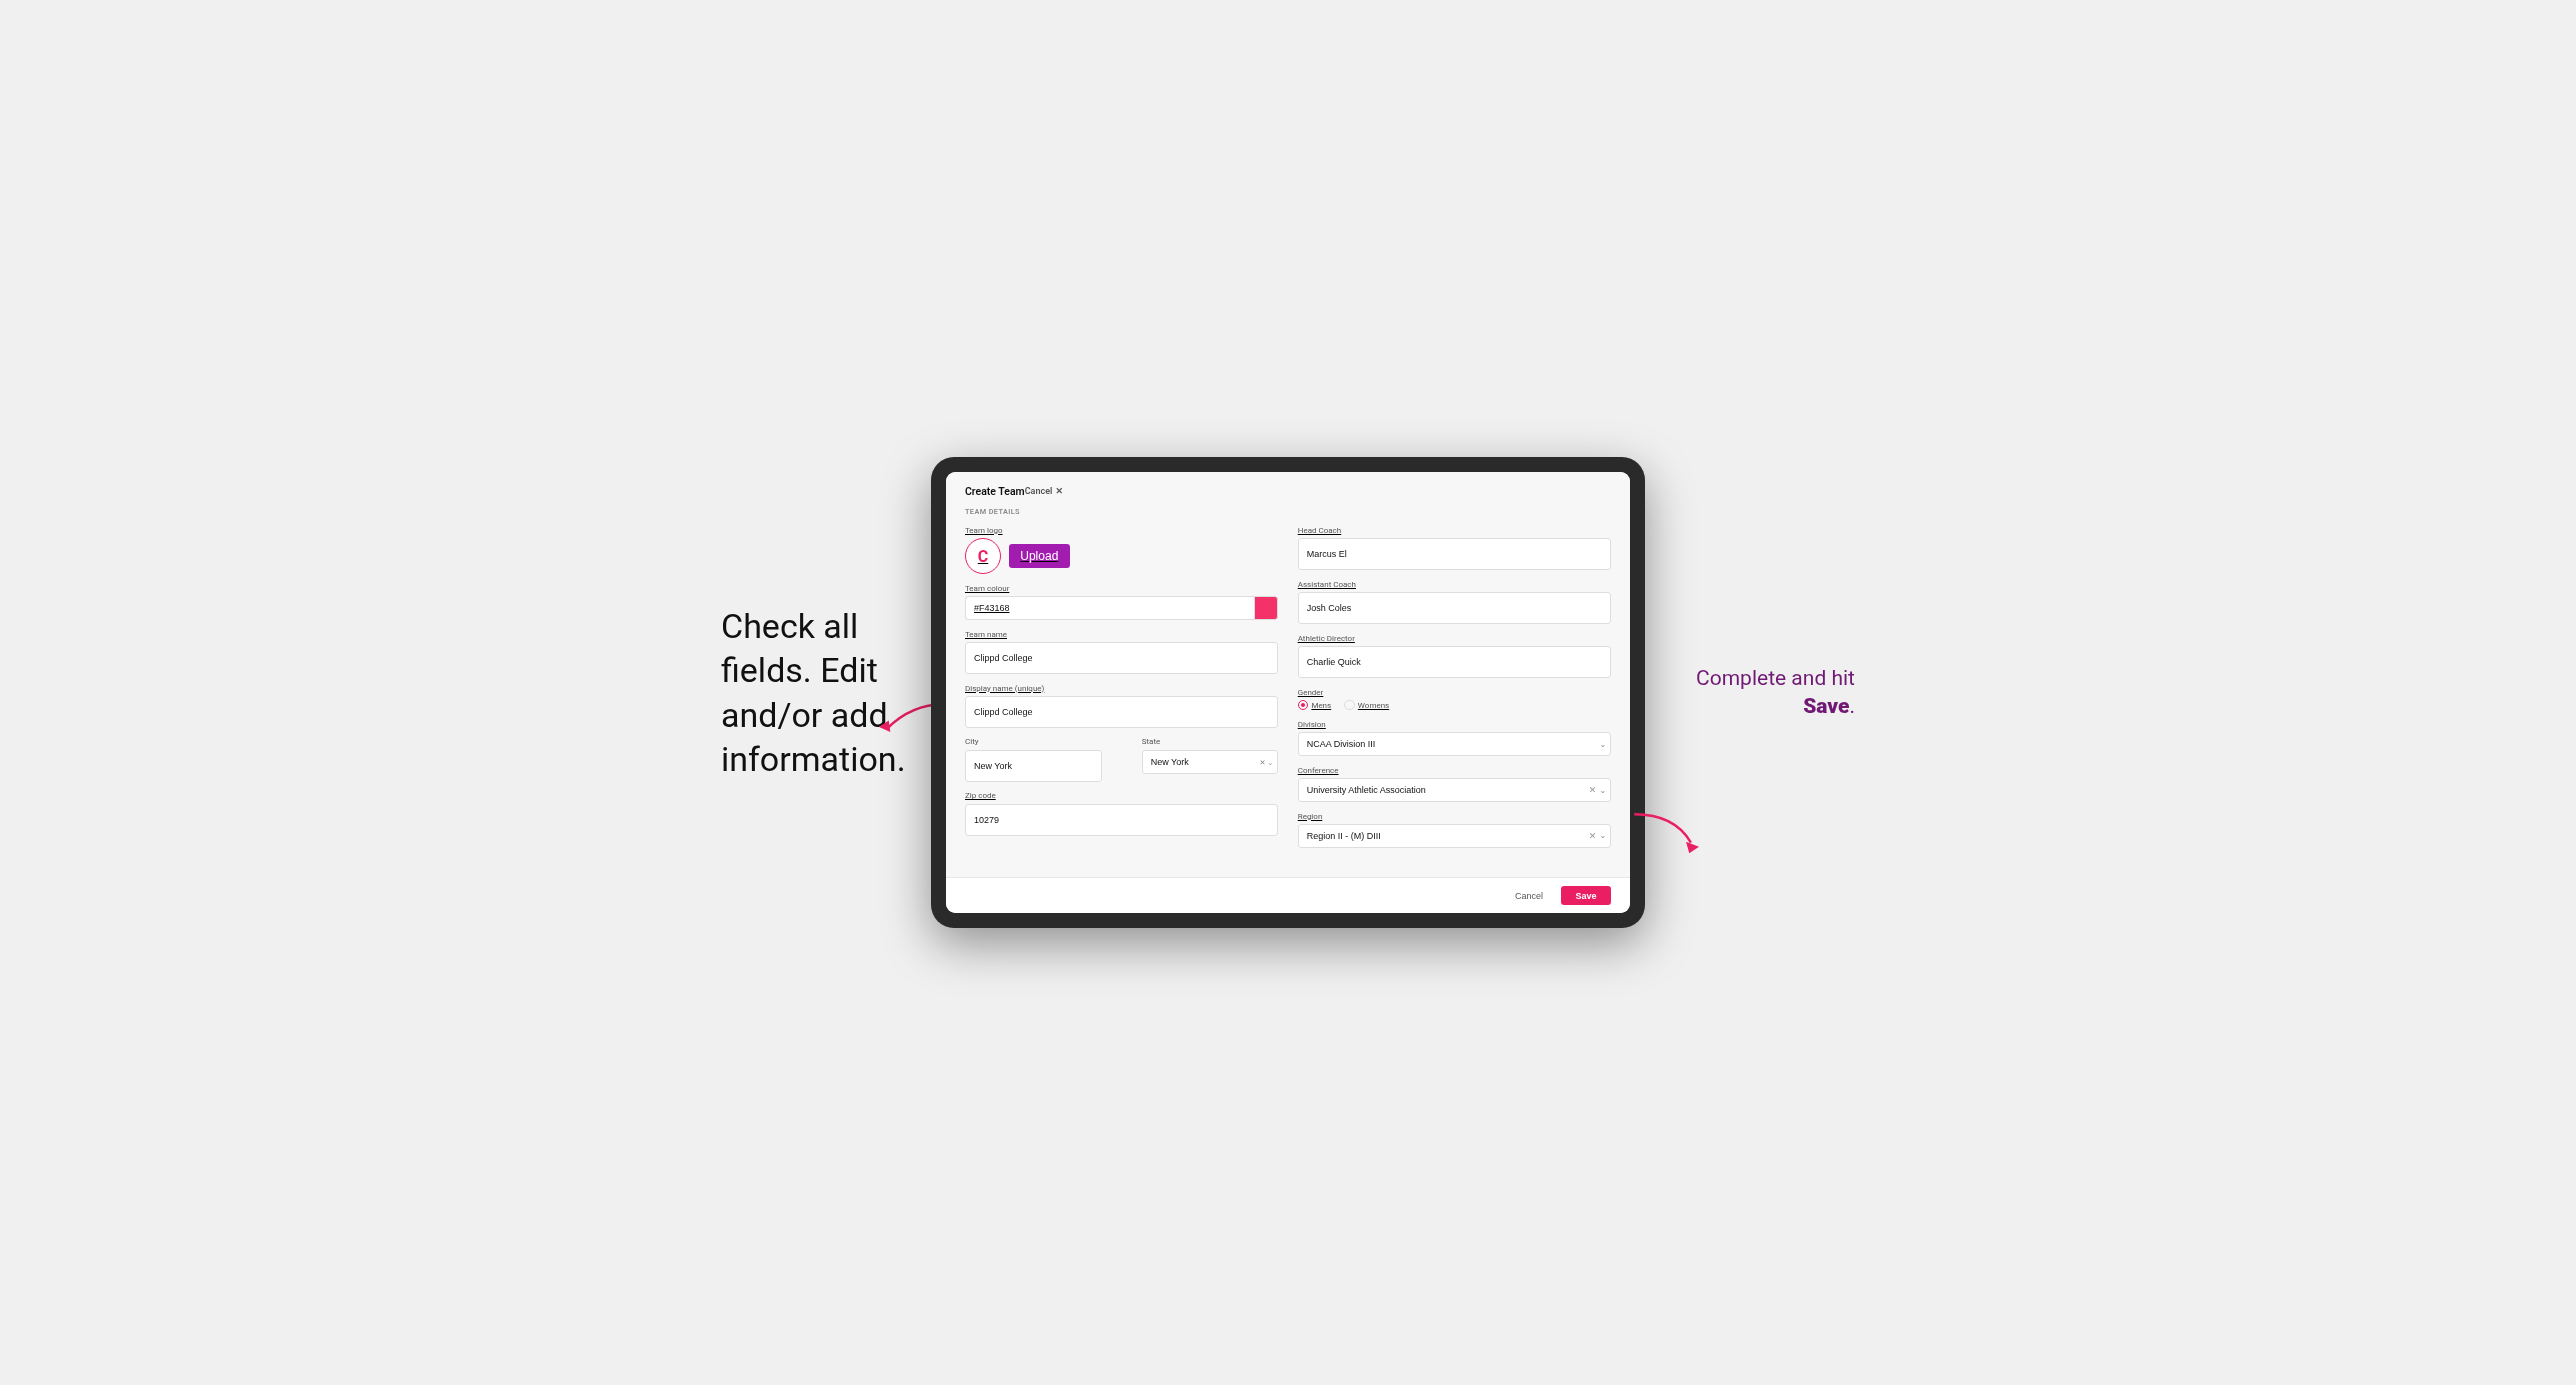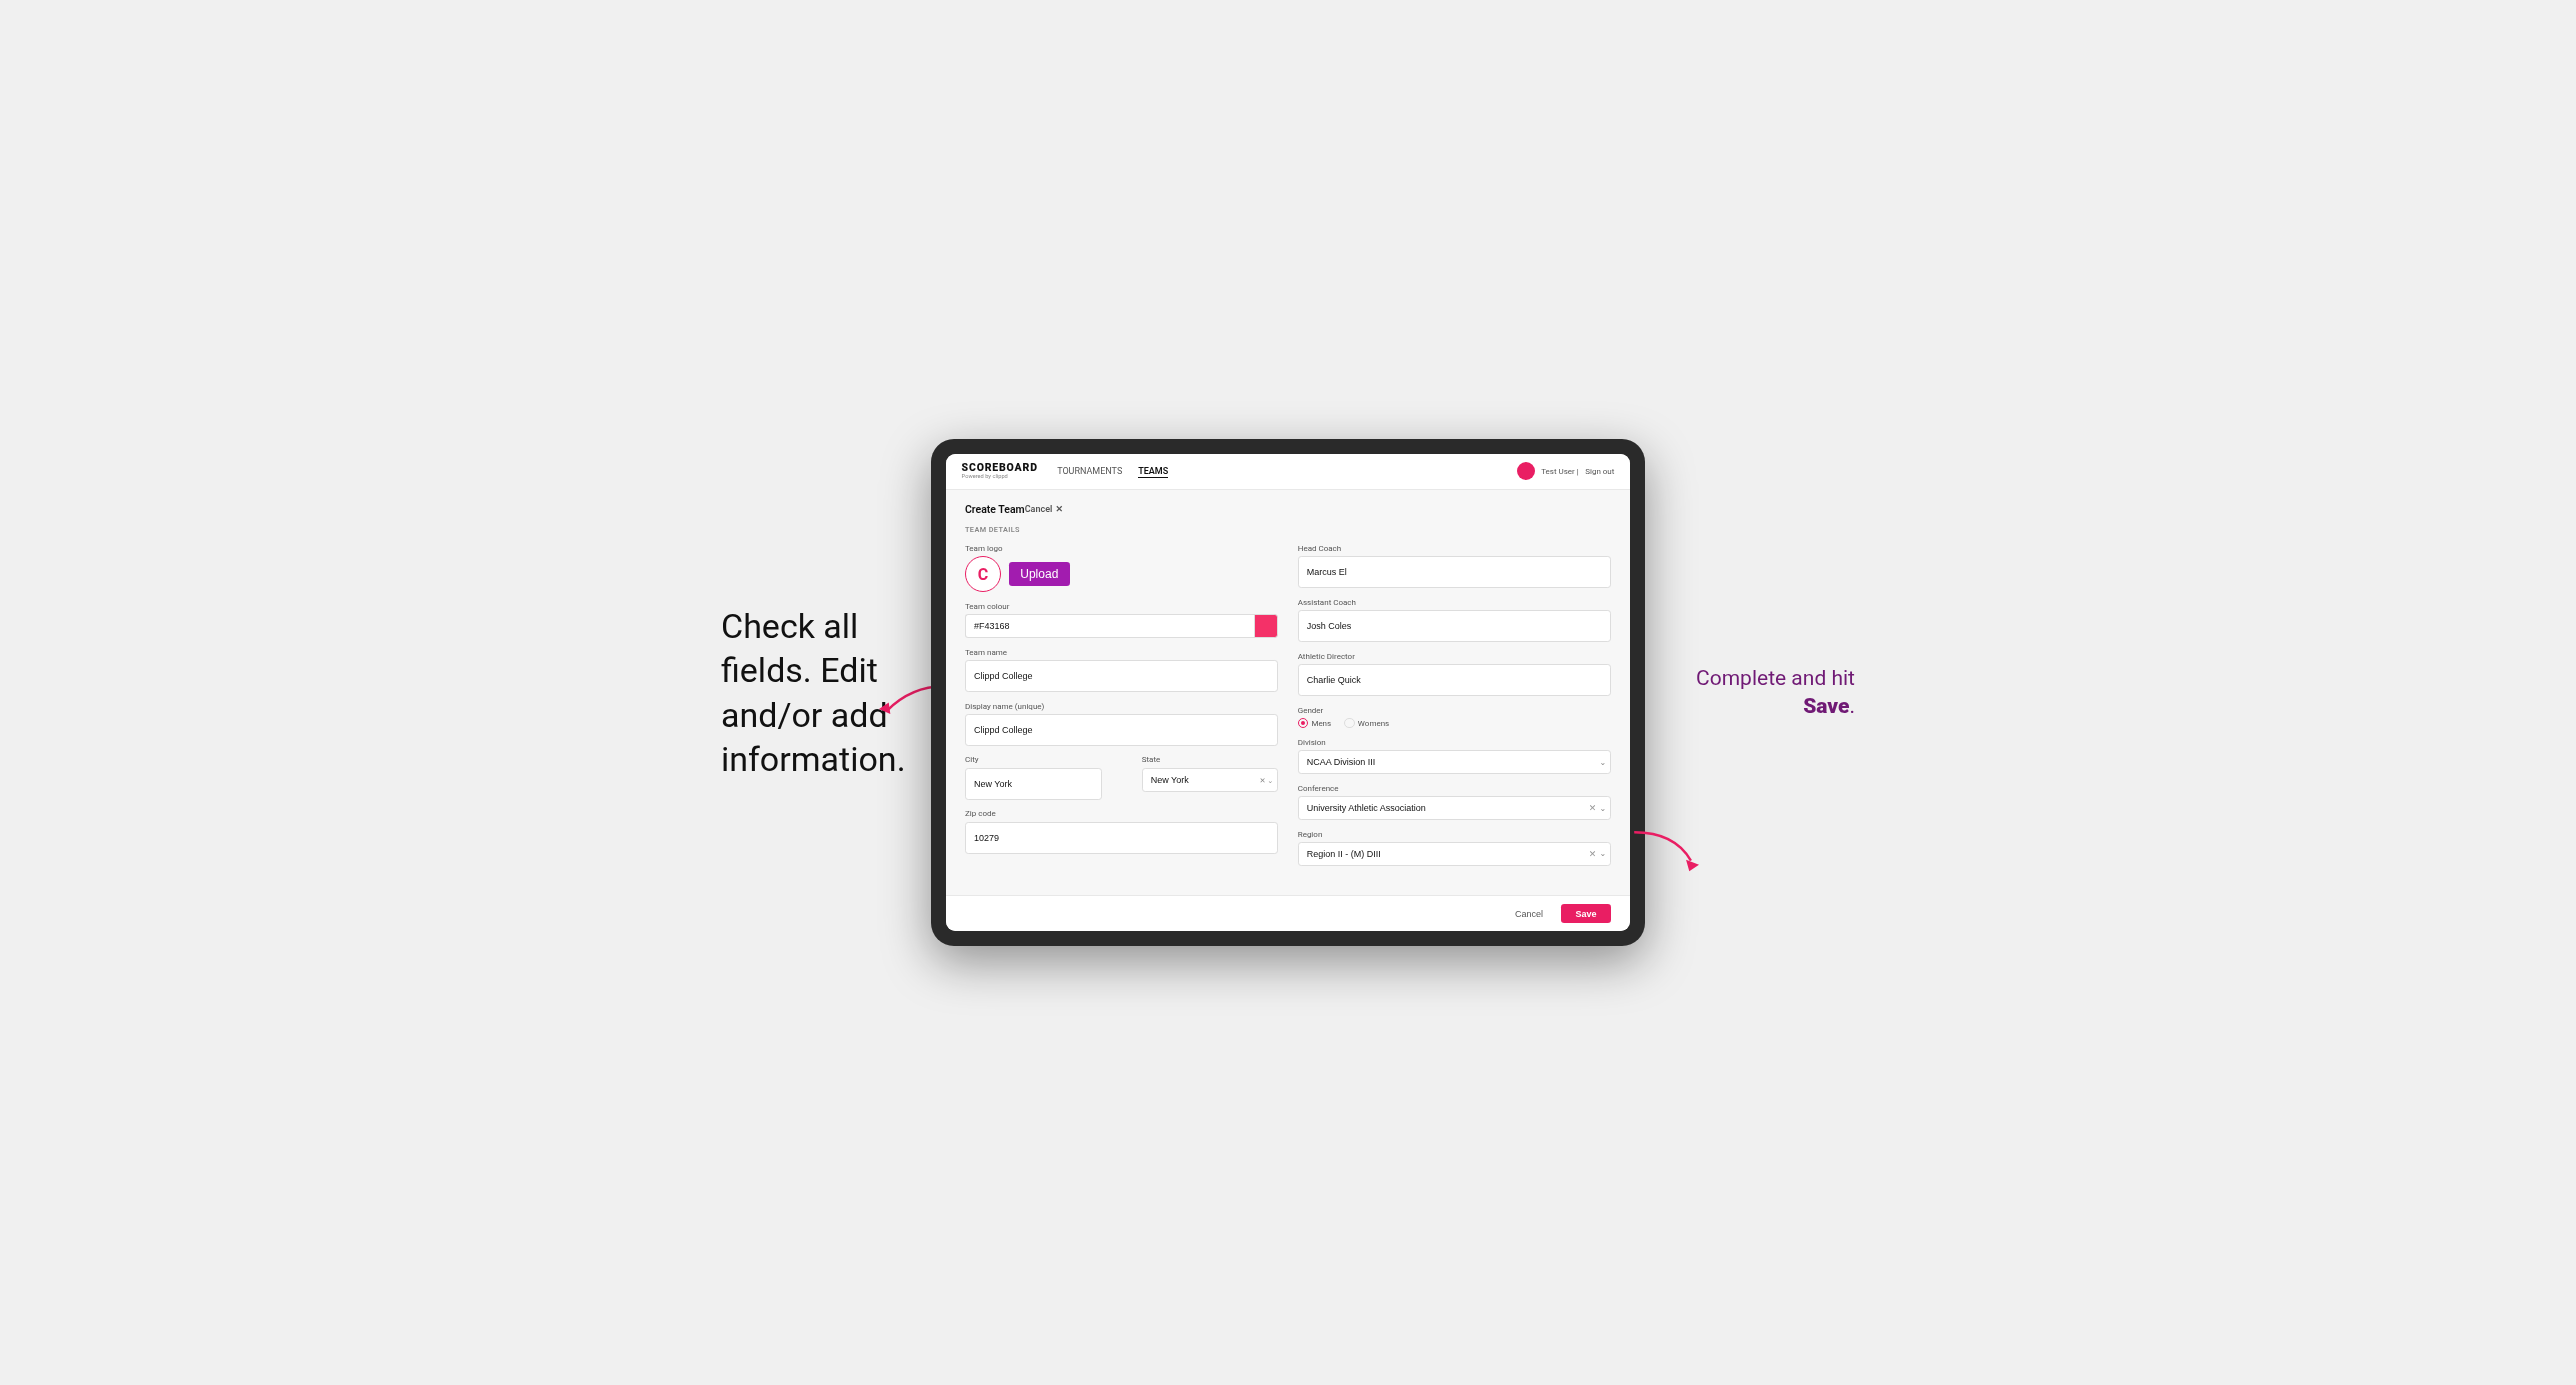--- a/index.html
+++ b/index.html
@@ -165,20 +165,21 @@
     }
     .form-left {
       flex: 1;
     }
     .form-right {
       flex: 1;
     }
 
     .field-group {
       margin-bottom: 9.7px;
+      text-decoration: underline;
     }
     .field-label {
       font-size: 8px;
       color: #555;
       margin-bottom: 3.2px;
     }
     .field-input {
       width: 100%;
       height: 32px;
       border: 0.8px solid #ddd;
@@ -408,35 +409,20 @@
   </div>
 
   <svg class="arrow-annotation-left" width="73" height="41" viewBox="0 0 90 50">
     <path d="M 80 10 Q 40 10 10 40" stroke="#e91e63" stroke-width="3" fill="none"></path>
     <polygon points="0,38 14,44 12,30" fill="#e91e63"></polygon>
   </svg>
 
   <div class="tablet-frame">
     <div class="tablet-screen">
 
-      <nav class="navbar">
-        <div class="logo-area">
-          <span class="logo-text">SCOREBOARD</span>
-          <span class="logo-sub">Powered by clippd</span>
-        </div>
-        <div class="nav-links">
-          <span class="nav-link">TOURNAMENTS</span>
-          <span class="nav-link active">TEAMS</span>
-        </div>
-        <div class="nav-right">
-          <div class="user-avatar-small"></div>
-          <span class="nav-user-text">Test User |</span>
-          <span class="nav-signout">Sign out</span>
-        </div>
-      </nav>
 
       <div class="form-container">
 
         <div class="form-title">
           <span>Create Team</span>
           <span class="cancel-x">
             <span>Cancel</span>
             <span>✕</span>
           </span>
         </div>

